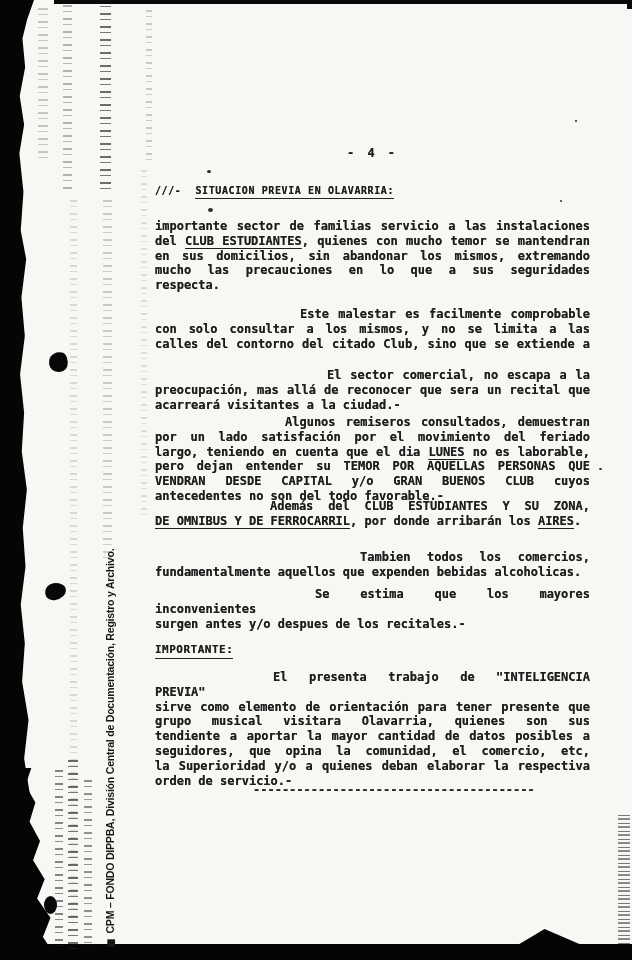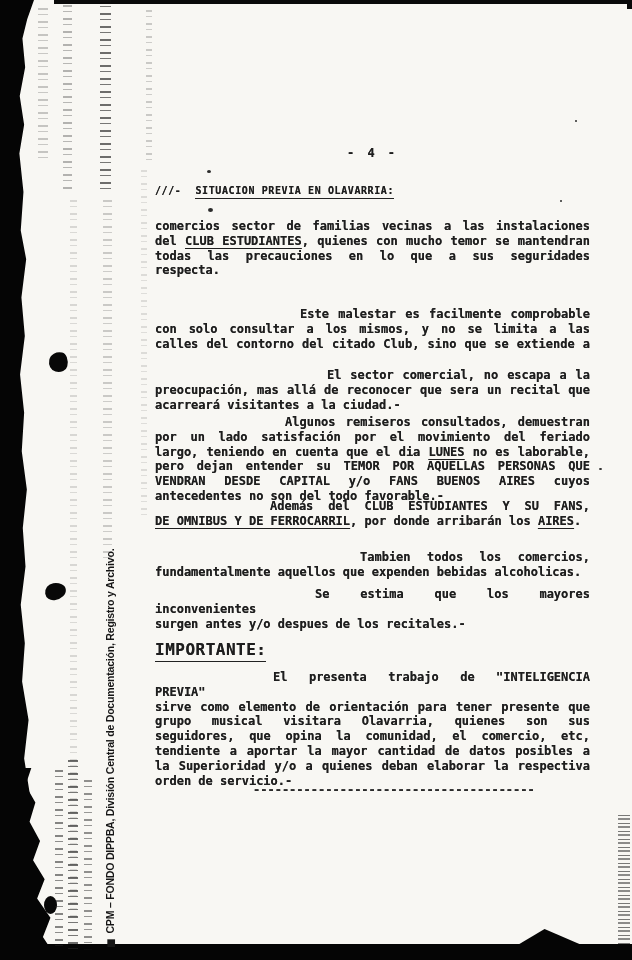--- a/index.html
+++ b/index.html
@@ -14,21 +14,21 @@
          text-shadow:0 0 .6px rgba(25,25,25,.75);}
   .pagenum{position:absolute;left:155px;top:146px;width:435px;text-align:center;
            letter-spacing:3px;}
   .heading{position:absolute;left:155px;top:184px;letter-spacing:.6px;font-size:10px;}
   .heading .pfx{margin-right:14px;}
   .u{border-bottom:1.7px solid #222;padding-bottom:1.5px;}
   .para{position:absolute;left:155px;width:435px;}
   .tline{text-align:justify;text-align-last:justify;}
   .tline.last{text-align-last:left;}
   .tline u{text-decoration-thickness:1.4px;text-underline-offset:2.5px;}
-  .importante{position:absolute;left:155px;top:643px;font-size:16px;letter-spacing:.5px;}
+  .importante{position:absolute;left:155px;top:643px;font-size:11px;letter-spacing:.5px;}
   .divider{position:absolute;left:253px;top:783px;letter-spacing:0;color:#2a2a2a;}
   
   .stamp{
     position:absolute;left:101px;top:948px;
     transform:rotate(-90deg);transform-origin:0 0;
     white-space:nowrap;
     font-family:"Liberation Sans","DejaVu Sans",sans-serif;
     font-weight:bold;font-size:10.6px;letter-spacing:-.25px;color:#161616;
     line-height:18px;
   }
@@ -91,61 +91,62 @@
   <div class="art speck" style="left:560px;top:200px;width:2px;height:2px"></div>
   <div class="art speck" style="left:599px;top:468px;width:3px;height:2px"></div>
   <div class="art speck" style="left:575px;top:120px;width:2px;height:2px"></div>
 
   <div class="typed pagenum">- 4 -</div>
 
   <div class="typed heading"><span class="pfx">///-</span><span class="u">SITUACION PREVIA EN OLAVARRIA:</span></div>
 
   <div id="docbody" class="typed">
       <div class="para" style="top: 219px;">
-        <div class="tline">comercios sector de familias vecinas a las instalaciones</div>
+        <div class="tline">importante sector de familias servicio a las instalaciones</div>
         <div class="tline">del <u>CLUB ESTUDIANTES</u>, quienes con mucho temor se mantendran</div>
-        <div class="tline">todas las precauciones en lo que a sus seguridades</div>
+        <div class="tline">en sus domicilios, sin abandonar los mismos, extremando</div>
+        <div class="tline">mucho las precauciones en lo que a sus seguridades</div>
         <div class="tline last">respecta.</div>
       </div>
       <div class="para" style="top: 307px;">
         <div class="tline" style="text-indent: 145px;">Este malestar es facilmente comprobable</div>
         <div class="tline">con solo consultar a los mismos, y no se limita a las</div>
         <div class="tline">calles del contorno del citado Club, sino que se extiende a</div>
       </div>
       <div class="para" style="top: 368px;">
         <div class="tline" style="text-indent: 172px;">El sector comercial, no escapa a la</div>
         <div class="tline">preocupación, mas allá de reconocer que sera un recital que</div>
         <div class="tline last">acarreará visitantes a la ciudad.-</div>
       </div>
       <div class="para" style="top: 415px;">
         <div class="tline" style="text-indent: 130px;">Algunos remiseros consultados, demuestran</div>
         <div class="tline">por un lado satisfación por el movimiento del feriado</div>
         <div class="tline">largo, teniendo en cuenta que el dia <u>LUNES</u> no es laborable,</div>
         <div class="tline">pero dejan entender su TEMOR POR AQUELLAS PERSONAS QUE</div>
-        <div class="tline">VENDRAN DESDE CAPITAL y/o FANS BUENOS AIRES cuyos</div>
+        <div class="tline">VENDRAN DESDE CAPITAL y/o GRAN BUENOS CLUB cuyos</div>
         <div class="tline last">antecedentes no son del todo favorable.-</div>
       </div>
       <div class="para" style="top: 499px;">
-        <div class="tline" style="text-indent: 115px;">Además del CLUB ESTUDIANTES Y SU FANS,</div>
+        <div class="tline" style="text-indent: 115px;">Además del CLUB ESTUDIANTES Y SU ZONA,</div>
         <div class="tline last"><u>DE OMNIBUS Y DE FERROCARRIL</u>, por donde arribarán los <u>AIRES</u>.</div>
       </div>
       <div class="para" style="top: 550px;">
         <div class="tline" style="text-indent: 205px;">Tambien todos los comercios,</div>
         <div class="tline last">fundamentalmente aquellos que expenden bebidas alcoholicas.</div>
       </div>
       <div class="para" style="top: 587px;">
         <div class="tline" style="text-indent: 160px;">Se estima que los mayores inconvenientes</div>
         <div class="tline last">surgen antes y/o despues de los recitales.-</div>
       </div>
       <div class="para" style="top: 670px;">
         <div class="tline" style="text-indent: 118px;">El presenta trabajo de "INTELIGENCIA PREVIA"</div>
         <div class="tline">sirve como elemento de orientación para tener presente que</div>
         <div class="tline">grupo musical visitara Olavarria, quienes son sus</div>
+        <div class="tline">tendiente a aportar la mayor cantidad de datos posibles a</div>
         <div class="tline">seguidores, que opina la comunidad, el comercio, etc,</div>
-        <div class="tline">tendiente a aportar la mayor cantidad de datos posibles a</div>
         <div class="tline">la Superioridad y/o a quienes deban elaborar la respectiva</div>
         <div class="tline last">orden de servicio.-</div>
       </div>
     </div>
 
   <div class="typed importante"><span class="u">IMPORTANTE:</span></div>
 
   <div class="typed divider">---------------------------------------</div>
 
   <div class="stamp"><span class="sq">■</span><span>CPM – FONDO DIPPBA, División Central de Documentación, Registro y Archivo.</span></div>

